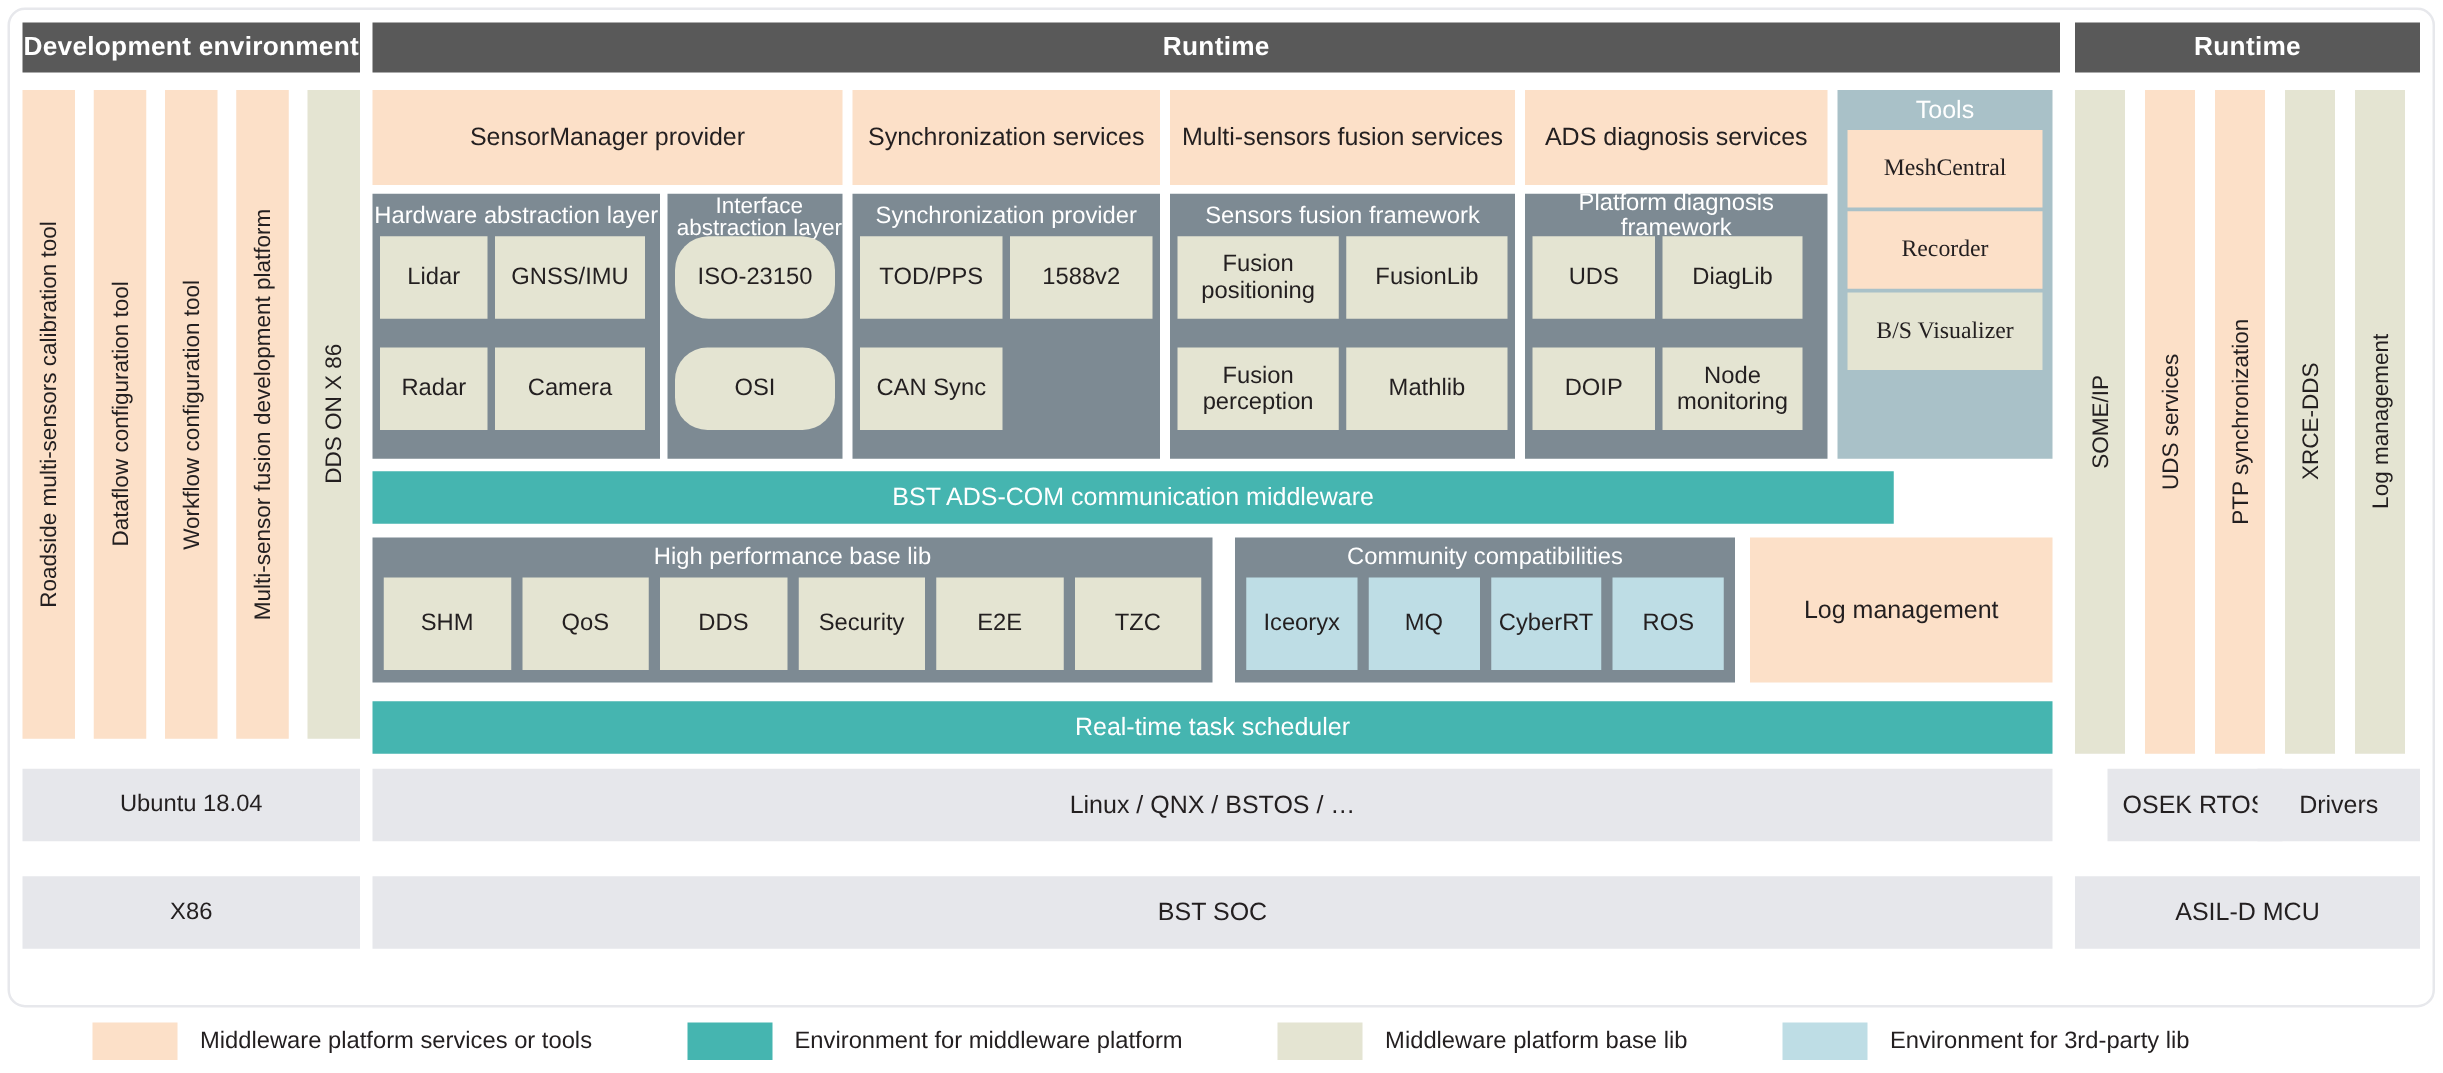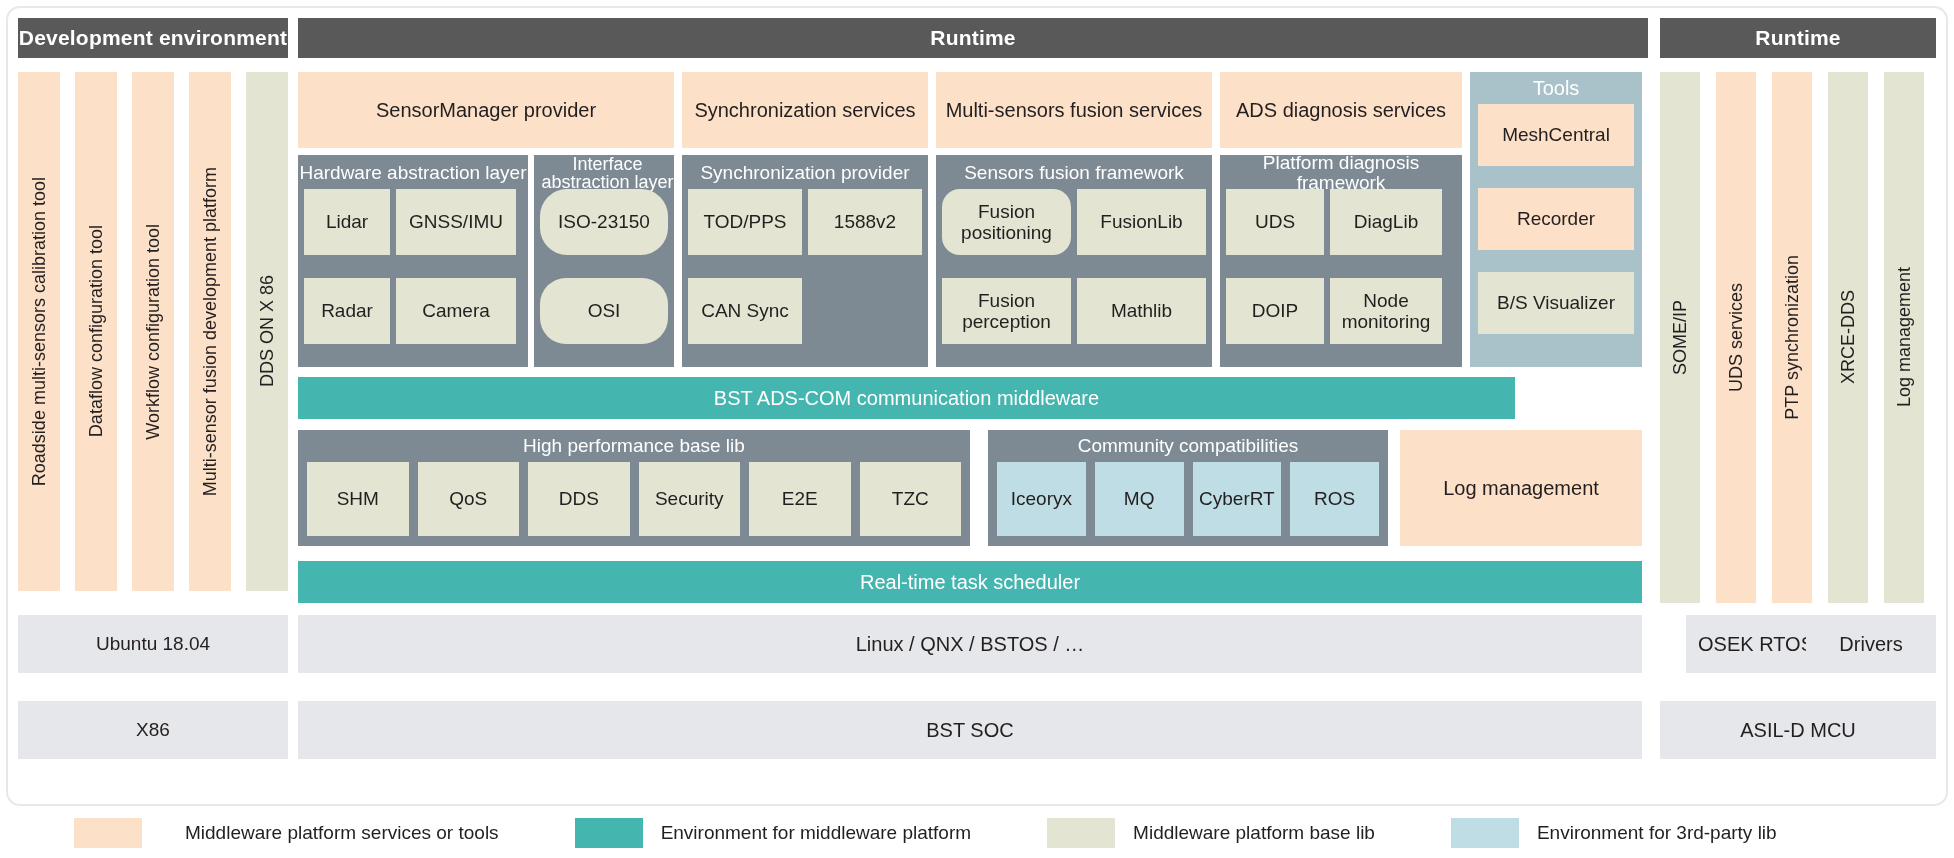--- a/index.html
+++ b/index.html
@@ -63,21 +63,21 @@
   .svcbox .cell{width:100%;height:100%;font-size:20px;}
 
   .fw{position:absolute;top:155px;}
   .fw .grp-title{height:34px;width:100%;padding-top:2px;}
   .fw-body{display:flex;flex-wrap:wrap;box-sizing:border-box;padding:0 6px 6px 6px;gap:6px;}
   .fw-body .cell{height:66px;font-size:19px;}
 
   
   #tools{position:absolute;left:1470px;top:72px;width:172px;height:295px;}
   #tools .grp-title{height:32px;width:100%;font-size:20px;}
-  #tools .tcell{margin:0 8px 22px 8px;height:62px;}
+  #tools .tcell{margin:0 8px 3px 8px;height:62px;font-family:Liberation Serif, serif;}
 
   
   #comm{position:absolute;left:298px;top:377px;width:1217px;height:42px;}
   
   #hpbl{position:absolute;left:298px;top:430px;width:672px;height:116px;}
   #cc{position:absolute;left:988px;top:430px;width:400px;height:116px;}
   #logmgmt{position:absolute;left:1400px;top:430px;width:242px;height:116px;}
   .libgroup .grp-title{height:32px;width:100%;font-size:19px;}
   .libgroup .lrow{display:flex;gap:9px;padding:0 9px 9px 9px;box-sizing:border-box;}
   .libgroup .lrow .cell{height:74px;flex:1;font-size:19px;}
@@ -162,21 +162,21 @@
     <div class="fw-body" style="height:178px;">
       <div class="cell khaki" style="width:114px;">TOD/PPS</div>
       <div class="cell khaki" style="width:114px;">1588v2</div>
       <div class="cell khaki" style="width:114px;">CAN Sync</div>
     </div>
   </div>
 
   <div class="fw slate" style="left:936px;width:276px;height:212px;">
     <div class="grp-title">Sensors fusion framework</div>
     <div class="fw-body" style="height:178px;">
-      <div class="cell khaki" style="width:129px;border-radius:18px;">Fusion positioning</div>
+      <div class="cell khaki" style="width:129px;">Fusion positioning</div>
       <div class="cell khaki" style="width:129px;">FusionLib</div>
       <div class="cell khaki" style="width:129px;">Fusion perception</div>
       <div class="cell khaki" style="width:129px;">Mathlib</div>
     </div>
   </div>
 
   <div class="fw slate" style="left:1220px;width:242px;height:212px;">
     <div class="grp-title">Platform diagnosis framework</div>
     <div class="fw-body" style="height:178px;">
       <div class="cell khaki" style="width:98px;">UDS</div>
@@ -240,21 +240,21 @@
     </div>
   <div class="rtcol khaki cell" style="left:1884px;">
       <span class="vert">Log management</span>
     </div>
 
   <div class="sec osrow grayos cell" style="left:1686px;top:615px;width:140px;font-size:20px;">OSEK RTOS</div>
   <div class="sec osrow grayos cell" style="left:1806px;top:615px;width:130px;font-size:20px;">Drivers</div>
   <div class="sec hwrow grayos cell" style="left:1660px;top:701px;width:276px;font-size:20px;">ASIL-D MCU</div>
 
   <div id="legend">
-    <div class="lg" style="margin-left:56px;gap:25px;">
+    <div class="lg" style="margin-left:56px;">
       <div class="sw orange"></div>
       <div class="lb">Middleware platform services or tools</div>
     </div>
     <div class="lg" style="margin-left:76px;">
       <div class="sw teal"></div>
       <div class="lb">Environment for middleware platform</div>
     </div>
     <div class="lg" style="margin-left:76px;">
       <div class="sw khaki"></div>
       <div class="lb">Middleware platform base lib</div>

